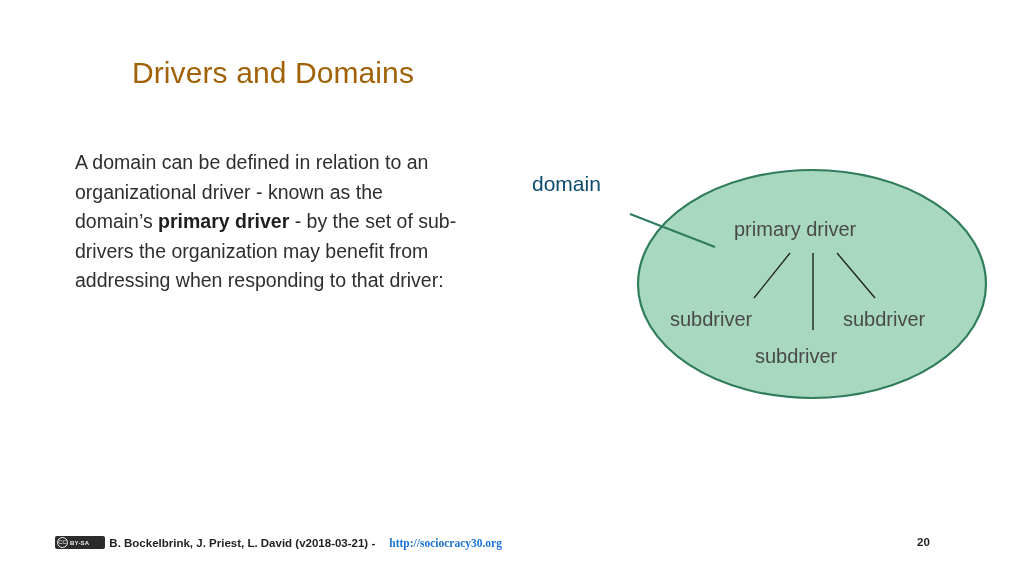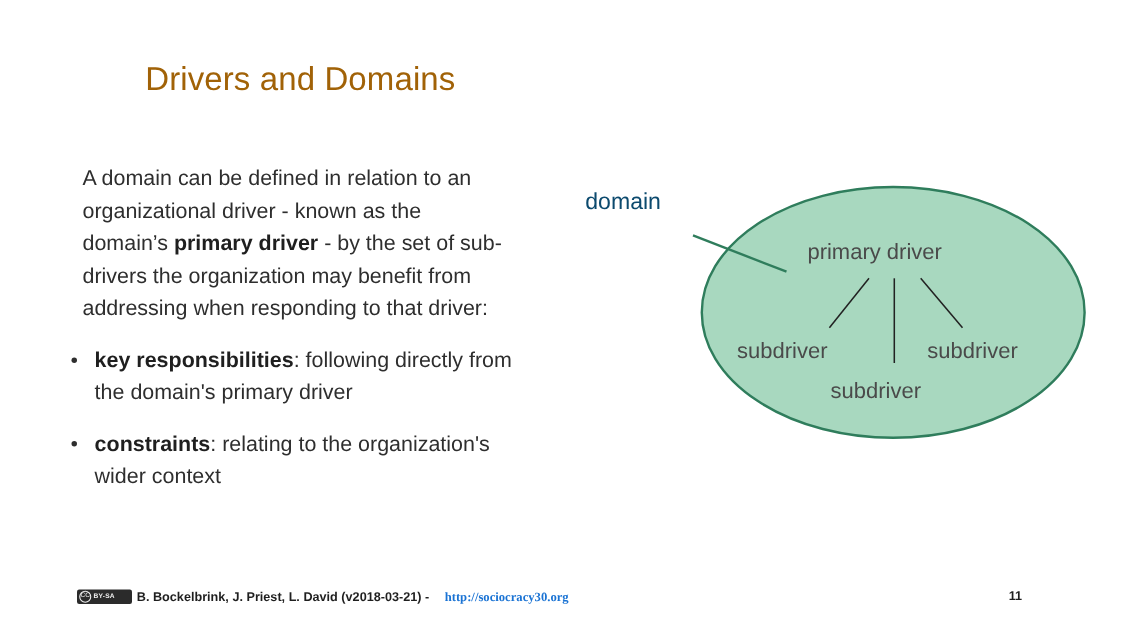--- a/index.html
+++ b/index.html
@@ -94,21 +94,21 @@
     white-space: nowrap;
   }
   .node-primary   { left: 222px; top: 68px; }
   .node-sub-left  { left: 158px; top: 158px; }
   .node-sub-right { left: 331px; top: 158px; }
   .node-sub-bot   { left: 243px; top: 195px; }
 
   
   .footer {
     position: absolute;
-    left: 70px;
+    left: 55px;
     top: 536px;
     display: flex;
     align-items: center;
     white-space: nowrap;
   }
   .cc-badge {
     display: inline-flex;
     align-items: center;
     height: 13px;
     background: #2b2b2b;
@@ -159,28 +159,20 @@
 </style>
 </head>
 <body>
 
 <div class="slide-title">Drivers and Domains</div>
 
 <div class="body-col">
 
   <p class="body-para"><span>A domain can be defined in relation to an organizational driver - known as the domain’s </span><b>primary driver</b><span> - by the set of sub-drivers the organization may benefit from addressing when responding to that driver:</span></p>
 
-  <ul class="bullet-list">
-    <li class="bullet-item">
-      <span class="bullet-dot"></span><b>key responsibilities</b><span>: following directly from the domain's primary driver</span>
-    </li>
-    <li class="bullet-item">
-      <span class="bullet-dot"></span><b>constraints</b><span>: relating to the organization's wider context</span>
-    </li>
-  </ul>
 </div>
 
 <div class="diagram">
   <svg width="500" height="270" viewBox="0 0 500 270">
 
     <ellipse cx="300" cy="134" rx="174" ry="114" fill="#a8d8bf" stroke="#2f7d5c" stroke-width="2.2"></ellipse>
 
     <line x1="118" y1="64" x2="203" y2="97" stroke="#2f7d5c" stroke-width="2.2"></line>
 
     <line x1="278" y1="103" x2="242" y2="148" stroke="#222222" stroke-width="1.4"></line>
@@ -203,13 +195,13 @@
 
 <div class="footer">
   <span class="cc-badge">
     <span class="cc-circle">CC</span>
     <span class="cc-text">BY-SA</span>
   </span>
   <span class="footer-text">B. Bockelbrink, J. Priest, L. David (v2018-03-21) -</span>
   <a class="footer-link" href="#">http://sociocracy30.org</a>
 </div>
 
-<div class="page-number">11</div>
+<div class="page-number">20</div>
 
 </body></html>

